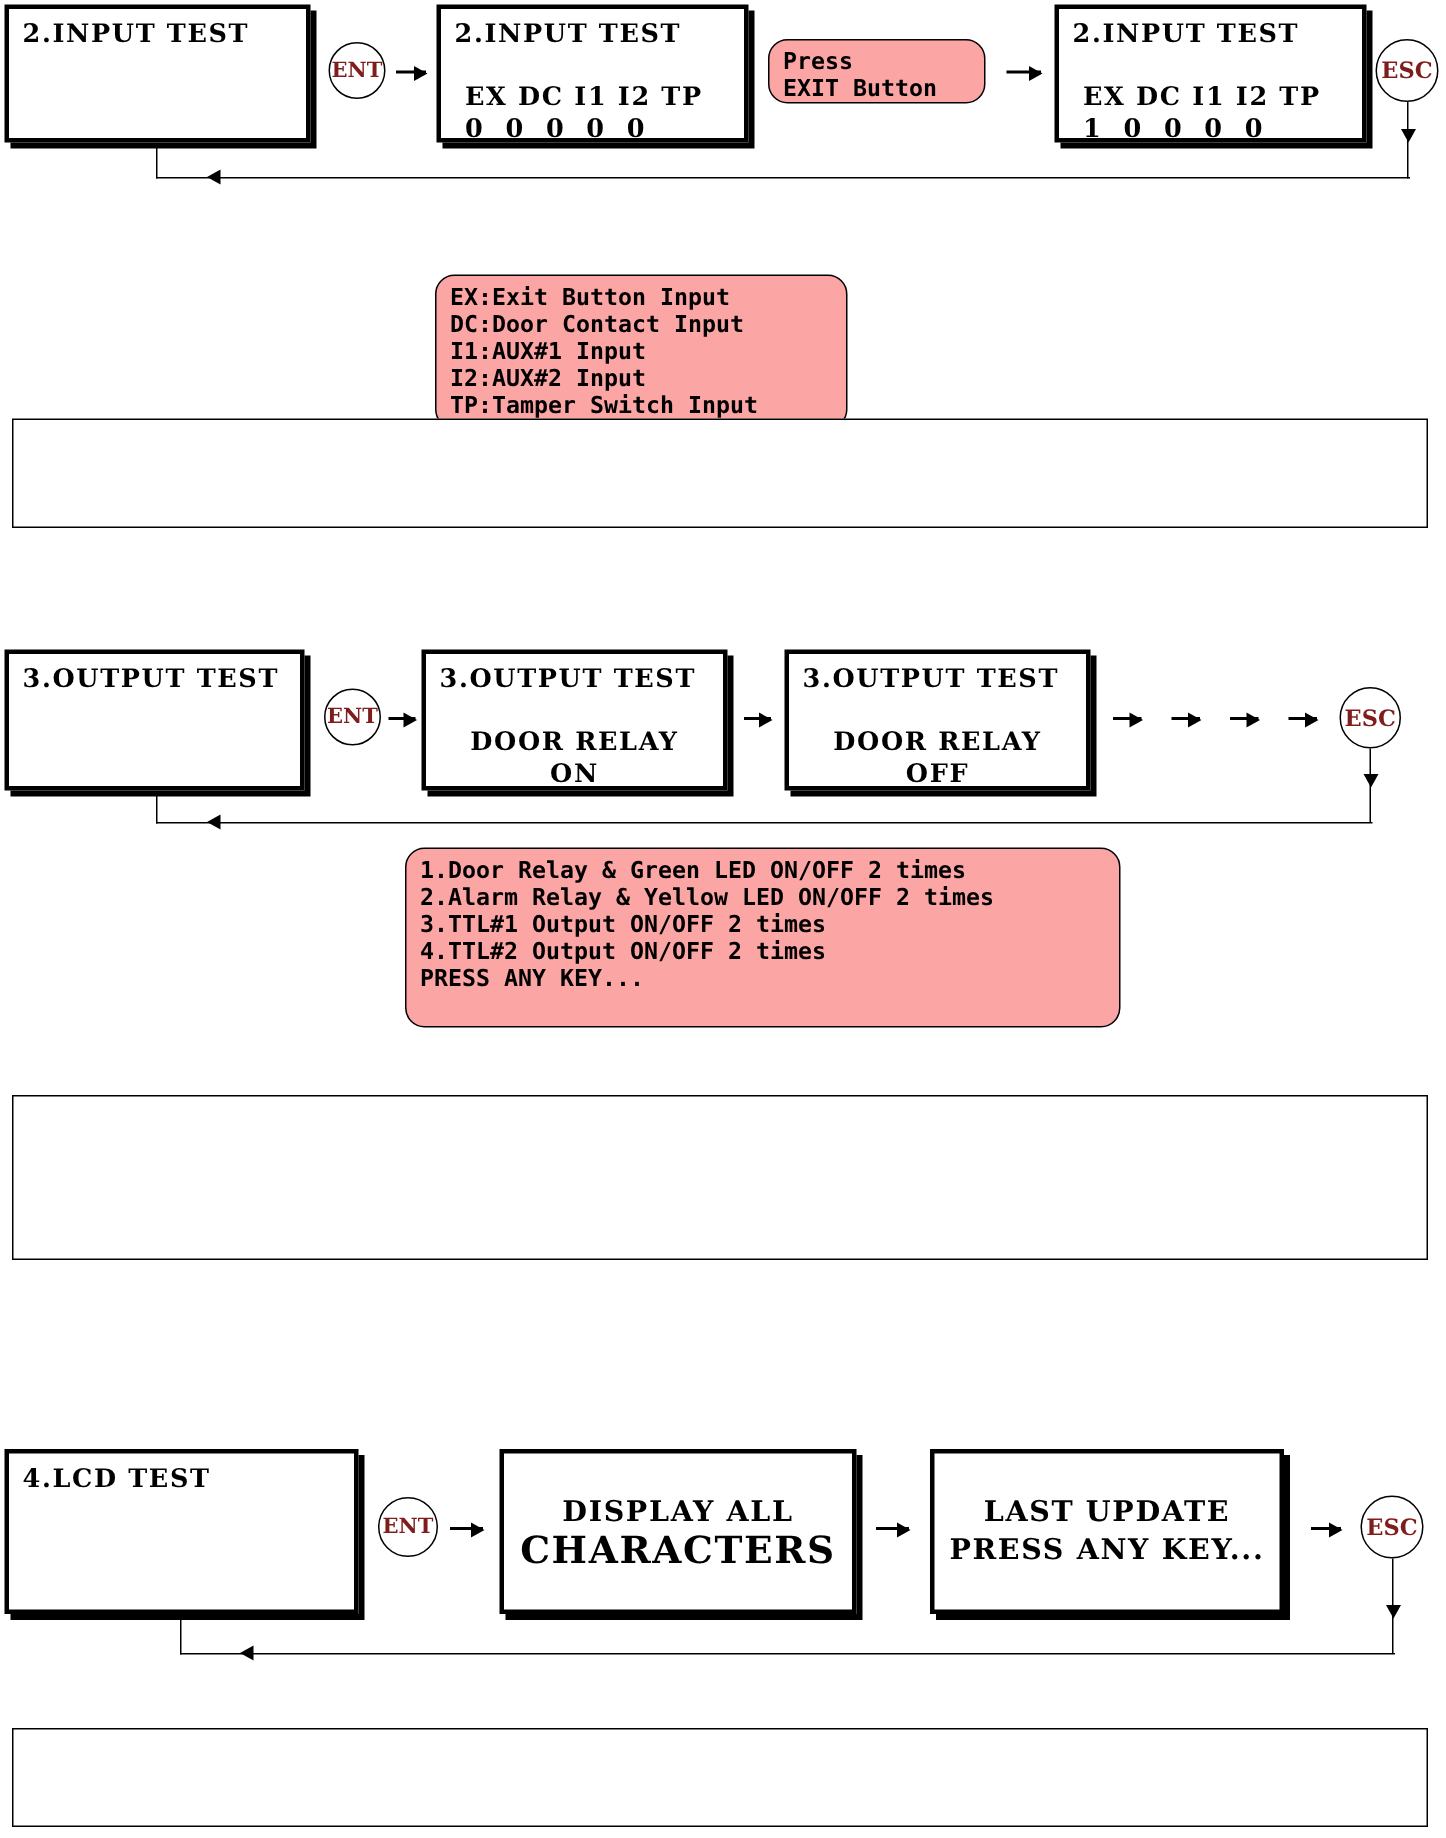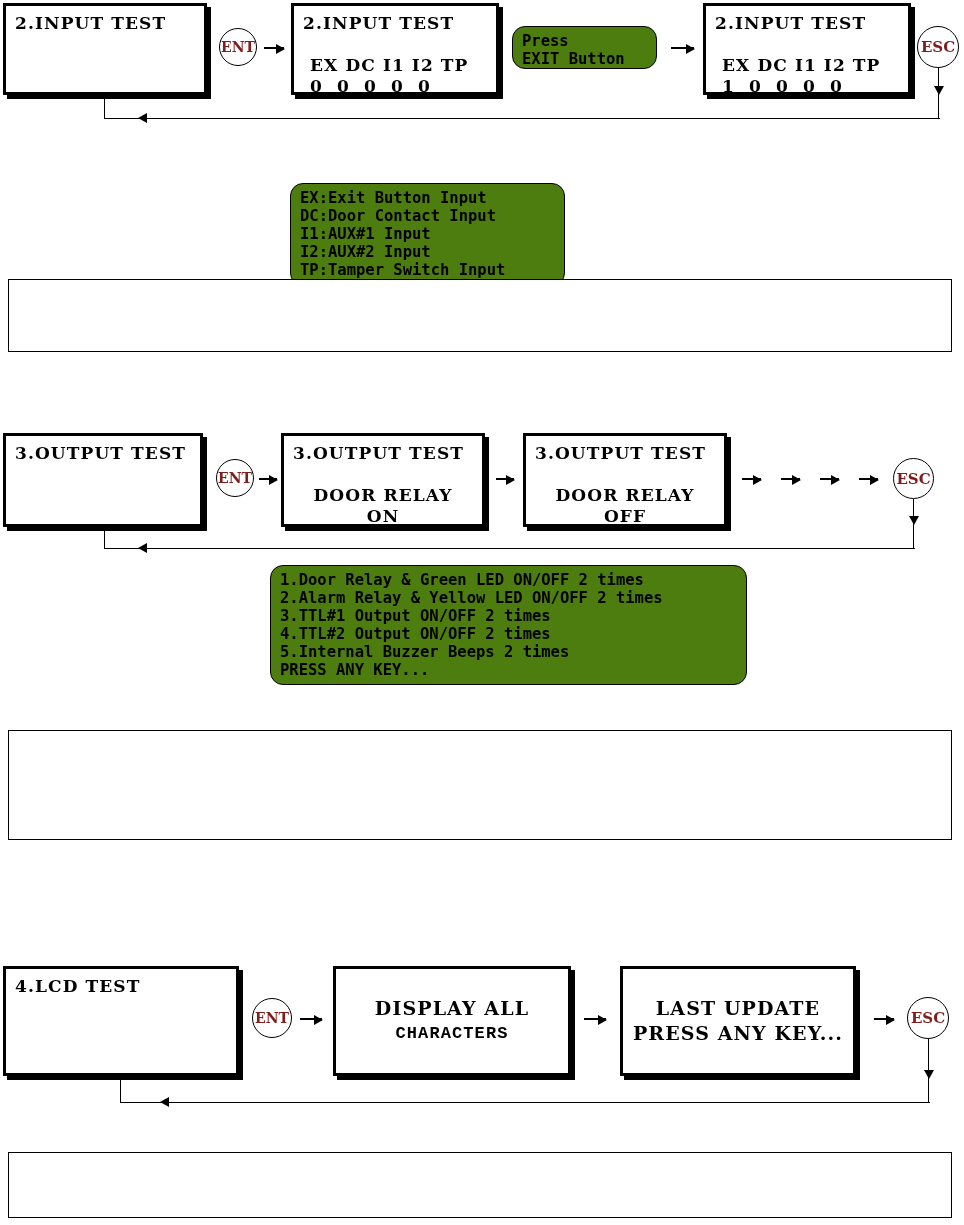--- a/index.html
+++ b/index.html
@@ -41,21 +41,21 @@
     color: #000000;
     white-space: pre;
   }
   .lcd-line.center { text-align: center; }
   .lcd-line.spacer { color: transparent; }
 
   
   .note {
     position: absolute;
     box-sizing: border-box;
-    background: #4d7c0f;
+    background: #fca5a5;
     border: 1.6px solid #000000;
     border-radius: 13px;
     padding: 5px 9px;
   }
   .note-line {
     font-family: "DejaVu Sans Mono", monospace;
     font-weight: bold;
     font-size: 15.5px;
     line-height: 18px;
     letter-spacing: 0px;
@@ -236,41 +236,40 @@
   <div class="fb-arrow-down" style="left:909px; top:516px;"></div>
   <div class="fb-h" style="left:104px; top:548px; width:811px;"></div>
   <div class="fb-v" style="left:104px; top:528px; height:21px;"></div>
   <div class="fb-arrow-left" style="left:138px; top:543px;"></div>
 
   <div class="note" style="left:270px; top:565px; width:477px; height:120px;">
     <div class="note-line">1.Door Relay &amp; Green LED ON/OFF 2 times</div>
     <div class="note-line">2.Alarm Relay &amp; Yellow LED ON/OFF 2 times</div>
     <div class="note-line">3.TTL#1 Output ON/OFF 2 times</div>
     <div class="note-line">4.TTL#2 Output ON/OFF 2 times</div>
-    <div class="note-line">5.Internal Buzzer Beeps 2 times</div>
     <div class="note-line">PRESS ANY KEY...</div>
   </div>
 
   <div class="panel" style="left:8px; top:730px; width:944px; height:110px;"></div>
 
   <div class="lcd" style="left:3px; top:966px; width:236px; height:110px;padding-left:12px;">
     <div class="lcd-inner">
       <div class="lcd-line">4.LCD TEST</div>
     </div>
   </div>
 
   <div class="keycircle" style="left:252px; top:998px; width:40px; height:40px;">
     <span style="font-size:14px;">ENT</span>
   </div>
   <div class="arrow" style="left:300px; top:1018px; width:22px;"></div>
 
   <div class="lcd" style="left:333px; top:966px; width:238px; height:110px;">
     <div class="lcd-inner" style="display:flex; flex-direction:column; justify-content:center;">
       <div class="lcd-line center" style="font-size:19px; line-height:25px;">DISPLAY ALL</div>
-      <div class="lcd-line center" style="font-size:17px; line-height:25px;font-family:Liberation Mono, monospace;">CHARACTERS</div>
+      <div class="lcd-line center" style="font-size:25px; line-height:25px;">CHARACTERS</div>
     </div>
   </div>
 
   <div class="arrow" style="left:584px; top:1018px; width:22px;"></div>
 
   <div class="lcd" style="left:620px; top:966px; width:236px; height:110px;">
     <div class="lcd-inner" style="display:flex; flex-direction:column; justify-content:center;">
       <div class="lcd-line center" style="font-size:19px; line-height:25px;">LAST UPDATE</div>
       <div class="lcd-line center" style="font-size:19px; line-height:25px;">PRESS ANY KEY...</div>
     </div>

